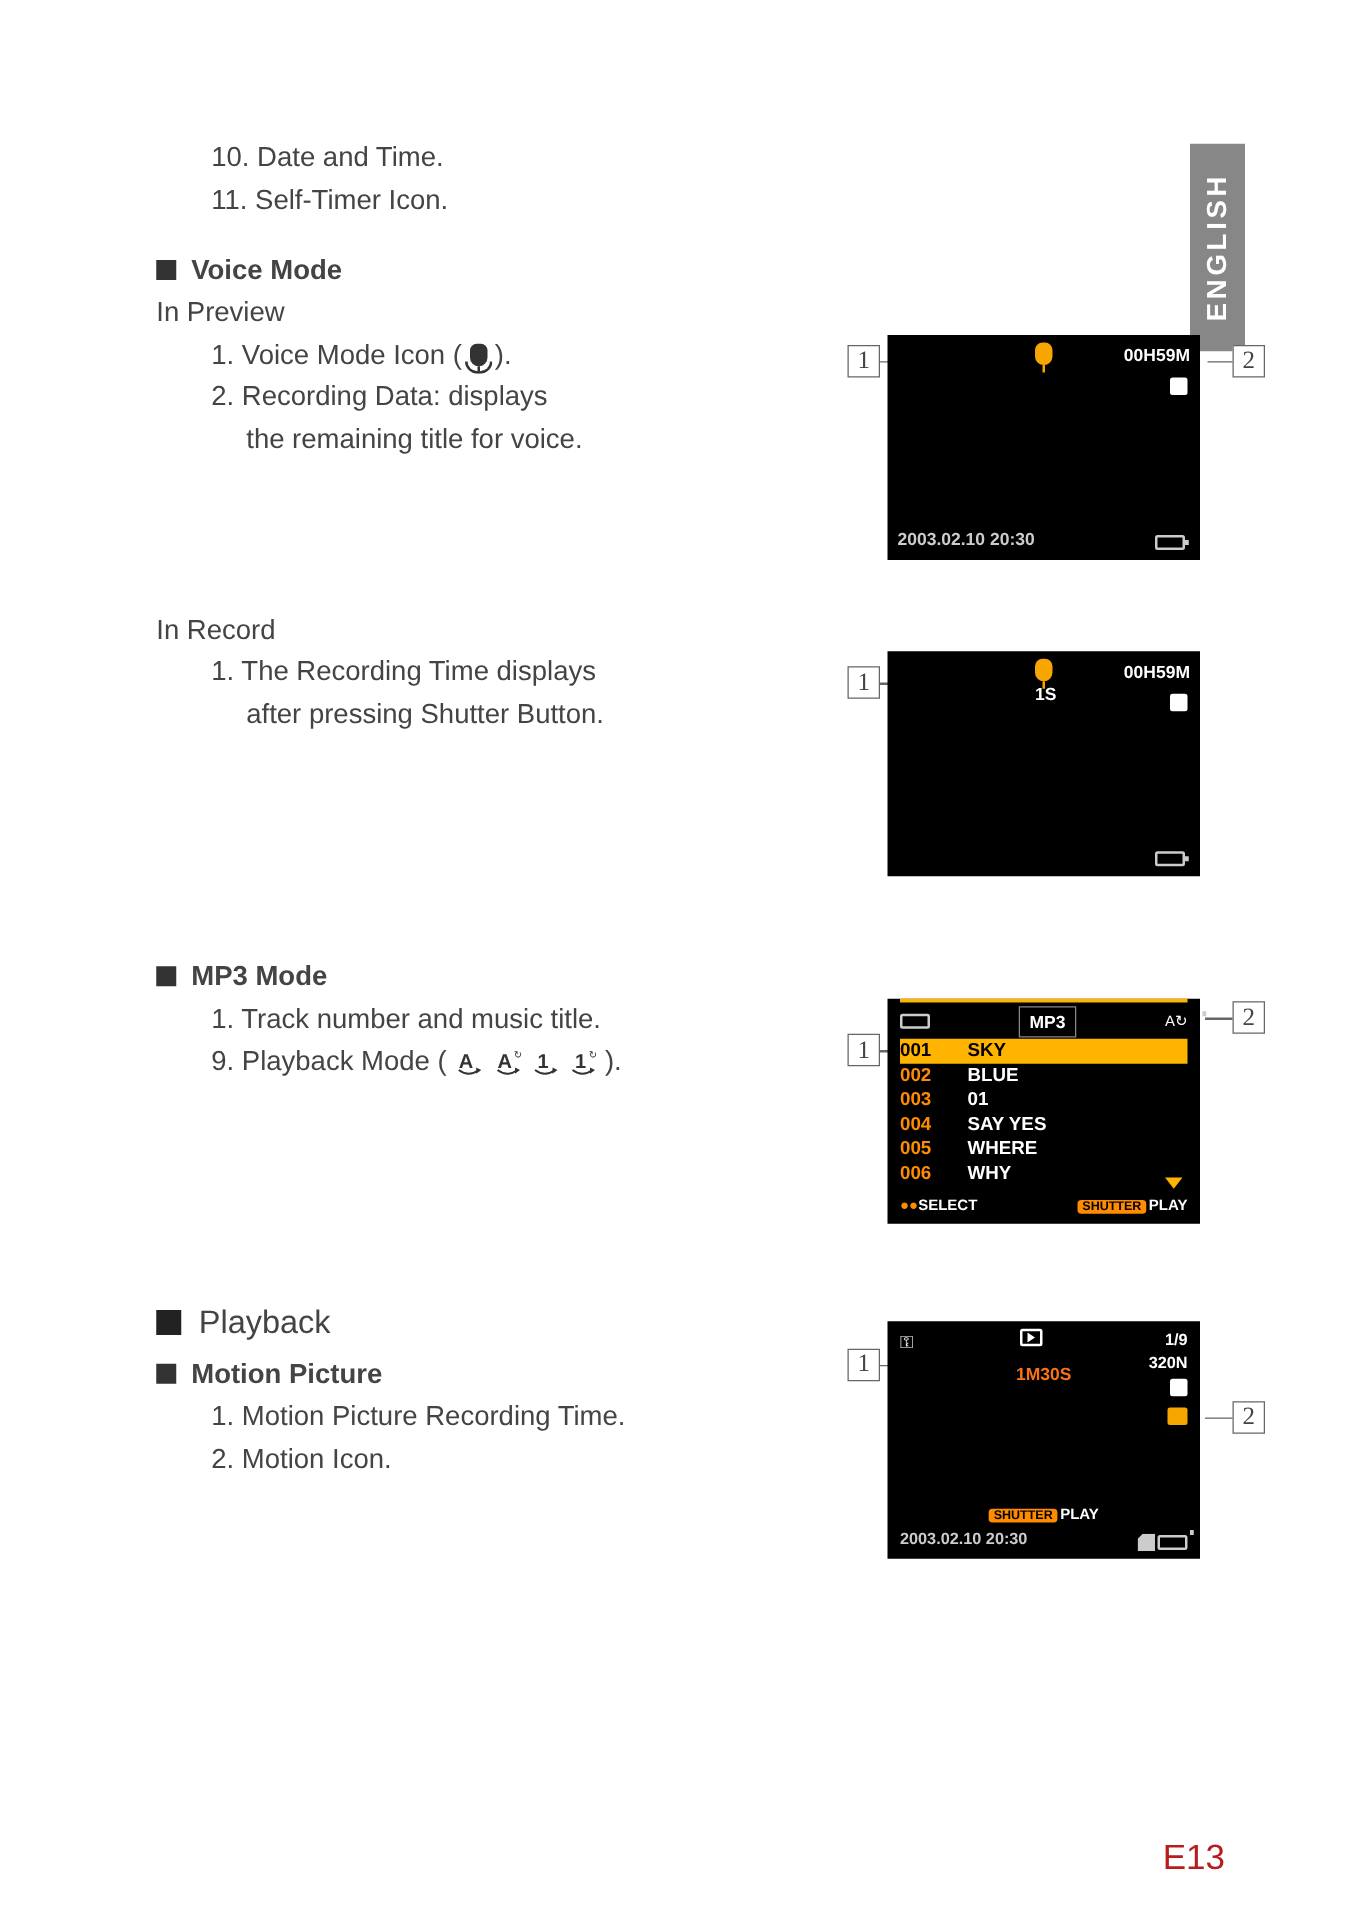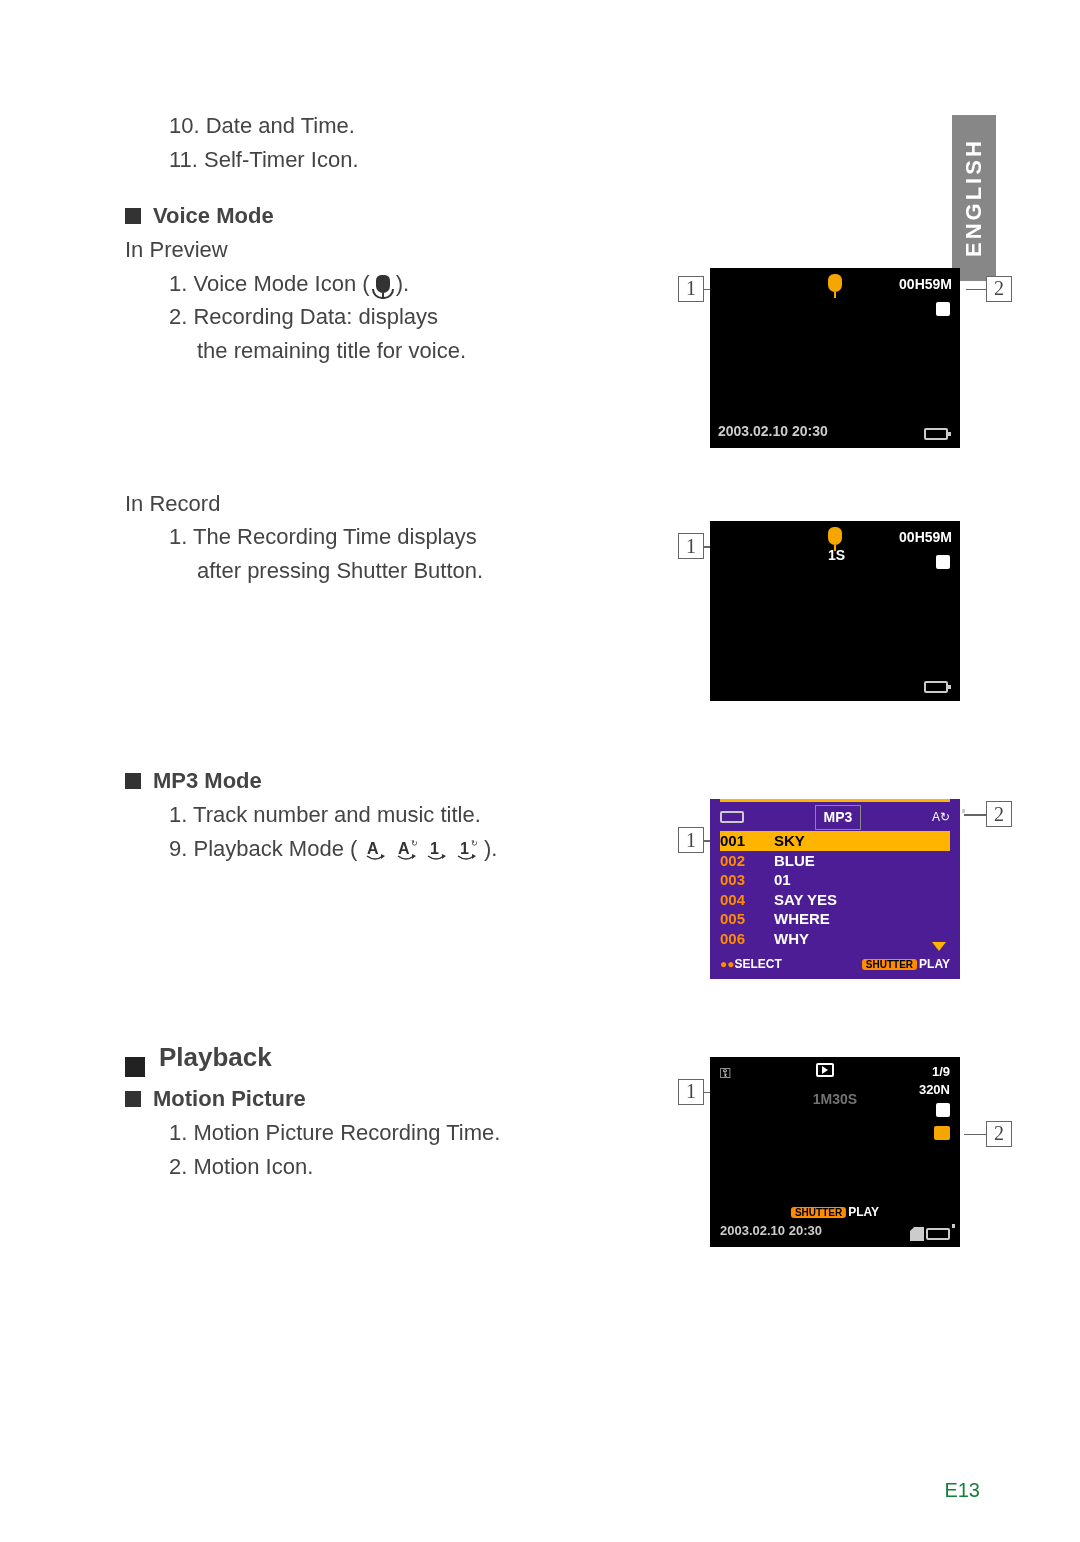--- a/index.html
+++ b/index.html
@@ -2,21 +2,21 @@
 <html><head>
 <meta charset="utf-8">
 <style>
   * { margin: 0; padding: 0; box-sizing: border-box; }
   body { background: #fff; font-family: Arial, Helvetica, sans-serif; color: #333; width: 1080px; height: 1542px; position: relative; }
   .page { position: relative; width: 100%; height: 100%; padding: 110px 100px 60px 125px; }
   .lang-tab { position: absolute; top: 115px; right: 84px; width: 44px; height: 166px; background: #878787; color: #fff; font-weight: bold; font-size: 22px; display: flex; align-items: center; justify-content: center; writing-mode: vertical-rl; transform: rotate(180deg); letter-spacing: 3px; }
   .content { width: 100%; font-size: 22px; line-height: 1.45; color: #444; }
   .item { margin-bottom: 2px; }
   .section-h3 { font-weight: bold; margin-top: 24px; margin-bottom: 2px; display: flex; align-items: center; gap: 12px; }
-  .section-h2 { font-size: 26px; font-weight: bold; margin-top: 60px; margin-bottom: 6px; display: flex; align-items: flex-end; gap: 14px; }
+  .section-h2 { font-size: 26px; font-weight: normal; margin-top: 60px; margin-bottom: 6px; display: flex; align-items: center; gap: 14px; }
   .bullet-sq { width: 16px; height: 16px; background: #333; display: inline-block; flex: 0 0 auto; }
   .bullet-sq-lg { width: 20px; height: 20px; background: #222; display: inline-block; flex: 0 0 auto; }
   .row { display: flex; align-items: flex-start; gap: 20px; }
   .leftcol { flex: 1; padding-left: 4px; margin-left: 40px; }
   .indent1 { padding-left: 28px; }
   .screenshot-wrap { position: relative; width: 290px; flex: 0 0 auto; margin-left: auto; }
   .screenshot { width: 250px; height: 180px; background: #000; position: relative; overflow: hidden; margin-left: 20px; }
   .ss-text { color: #fff; font-size: 14px; font-weight: bold; font-family: Arial, sans-serif; position: absolute; }
   .mic-icon { width: 14px; height: 18px; border-radius: 6px 6px 7px 7px; background: #f7a600; position: absolute; }
   .mic-icon::after { content: ""; position: absolute; bottom: -6px; left: 50%; width: 2px; height: 6px; background: #f7a600; transform: translateX(-50%); }
@@ -24,45 +24,45 @@
   .battery-icon { width: 24px; height: 12px; border: 2px solid #ccc; position: absolute; border-radius: 2px; }
   .battery-icon::after { content: ""; position: absolute; right: -5px; top: 2px; width: 3px; height: 4px; background: #ccc; }
   .sd-icon { width: 14px; height: 14px; background: #ccc; position: absolute; clip-path: polygon(30% 0, 100% 0, 100% 100%, 0 100%, 0 30%); }
   .callout { position: absolute; border: 1.5px solid #666; width: 26px; height: 26px; display: flex; align-items: center; justify-content: center; font-family: "Times New Roman", serif; font-size: 20px; color: #444; background: #fff; }
   .leader { position: absolute; background: #666; height: 1.5px; }
   .mic-inline { display: inline-block; width: 14px; height: 18px; border-radius: 6px 6px 8px 8px; background: #333; vertical-align: -2px; position: relative; }
   .mic-inline::before { content: ""; position: absolute; bottom: -5px; left: 50%; width: 2px; height: 5px; background: #333; transform: translateX(-50%); }
   .mic-inline::after { content: ""; position: absolute; bottom: -6px; left: -4px; right: -4px; height: 8px; border: 2px solid #333; border-top: none; border-radius: 0 0 10px 10px; }
   .pm-icon { display: inline-block; width: 24px; height: 24px; vertical-align: -4px; position: relative; }
   .pm-icon svg { width: 100%; height: 100%; }
-  .mp3-screen { width: 250px; height: 180px; background: #4c1d95; margin-left: 20px; position: relative; }
+  .mp3-screen { width: 250px; height: 180px; background: #000000; margin-left: 20px; position: relative; }
   .mp3-header { position: absolute; top: 8px; left: 0; right: 0; height: 20px; display: flex; align-items: center; justify-content: space-between; padding: 0 10px; }
   .mp3-title { color: #fff; font-size: 14px; font-weight: bold; padding: 1px 8px; border: 1px solid #888; }
   .mp3-list { position: absolute; top: 32px; left: 10px; right: 10px; }
   .mp3-row { display: flex; gap: 18px; font-size: 15px; font-weight: bold; line-height: 1.3; }
   .mp3-row .num { color: #ff8c00; width: 36px; }
   .mp3-row .title { color: #fff; }
   .mp3-row.active { background: #ffb400; }
   .mp3-row.active .num { color: #000; }
   .mp3-row.active .title { color: #000; }
   .mp3-bar { height: 3px; background: #ffb400; margin: 0 10px 2px; }
   .mp3-footer { position: absolute; bottom: 6px; left: 10px; right: 10px; display: flex; justify-content: space-between; font-size: 12px; color: #fff; font-weight: bold; margin-top: 28px; }
   .shutter-badge { background: #ff8c00; color: #000; padding: 0 4px; font-size: 10px; border-radius: 3px; margin-right: 2px; }
   .arrow-dn { position: absolute; right: 14px; bottom: 28px; width: 0; height: 0; border-left: 7px solid transparent; border-right: 7px solid transparent; border-top: 9px solid #ffb400; }
   .play-screen { width: 250px; height: 190px; background: #000; margin-left: 20px; position: relative; }
   .play-top { position: absolute; top: 6px; left: 0; right: 0; display: flex; justify-content: space-between; padding: 0 10px; align-items: flex-start; }
   .play-icon { width: 18px; height: 14px; border: 2px solid #fff; border-radius: 2px; display: flex; align-items: center; justify-content: center; }
   .play-tri { width: 0; height: 0; border-left: 6px solid #fff; border-top: 4px solid transparent; border-bottom: 4px solid transparent; }
   .key-icon { color: #fff; font-size: 14px; }
   .play-right { text-align: right; color: #fff; font-size: 13px; font-weight: bold; line-height: 1.4; }
-  .play-center { position: absolute; top: 32px; left: 50%; transform: translateX(-50%); color: #737373; font-size: 14px; font-weight: bold; }
+  .play-center { position: absolute; top: 32px; left: 50%; transform: translateX(-50%); color: #f97316; font-size: 14px; font-weight: bold; }
   .play-bottom { position: absolute; bottom: 6px; left: 10px; right: 10px; display: flex; justify-content: space-between; color: #ccc; font-size: 13px; font-weight: bold; align-items: flex-end; }
   .play-action { position: absolute; bottom: 26px; left: 50%; transform: translateX(-50%); color: #fff; font-size: 12px; font-weight: bold; }
   .film-icon { width: 16px; height: 14px; background: #f7a600; position: absolute; border-radius: 2px; }
-  .page-num { position: absolute; bottom: 40px; right: 100px; font-size: 20px; color: #15803d; text-align: center; }
+  .page-num { position: absolute; bottom: 40px; right: 100px; font-size: 28px; color: #b91c1c; text-align: center; }
   .block-gap { height: 40px; }
 </style>
 </head>
 <body>
 
 <div class="page">
 
   <div class="lang-tab">ENGLISH</div>
 
   <div class="content">

